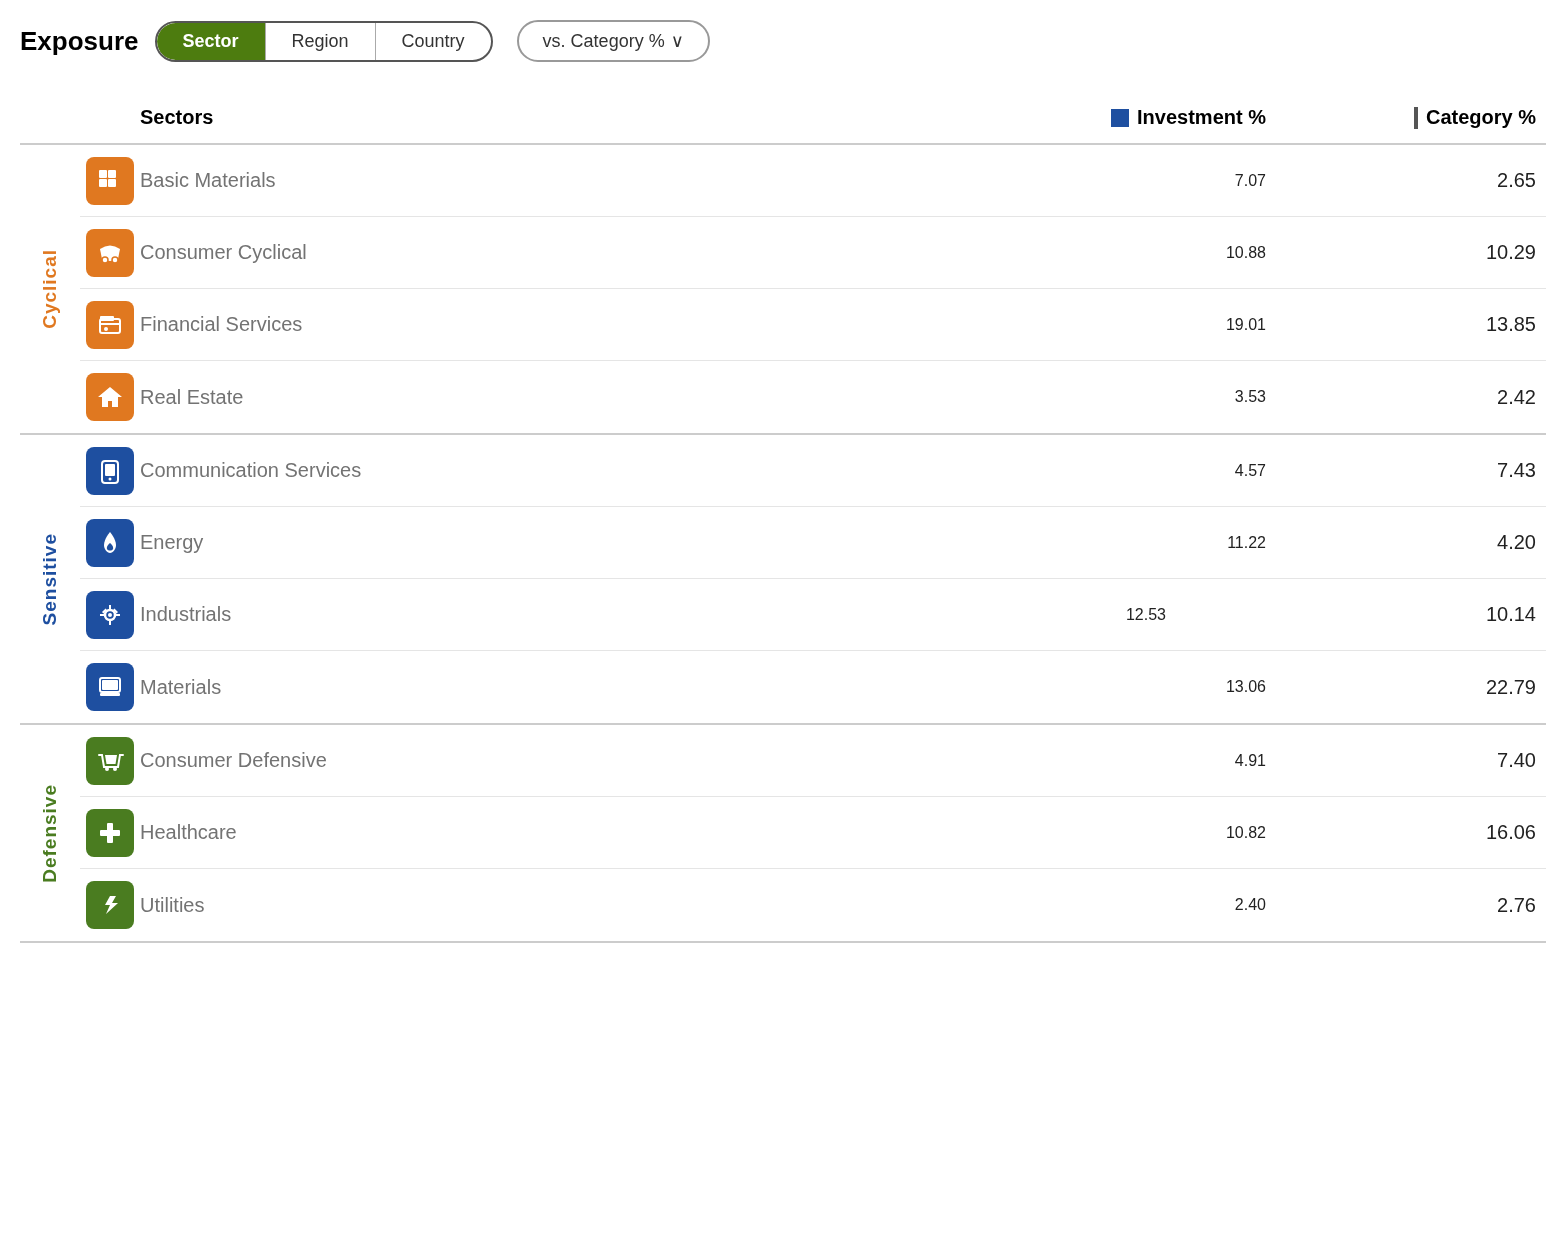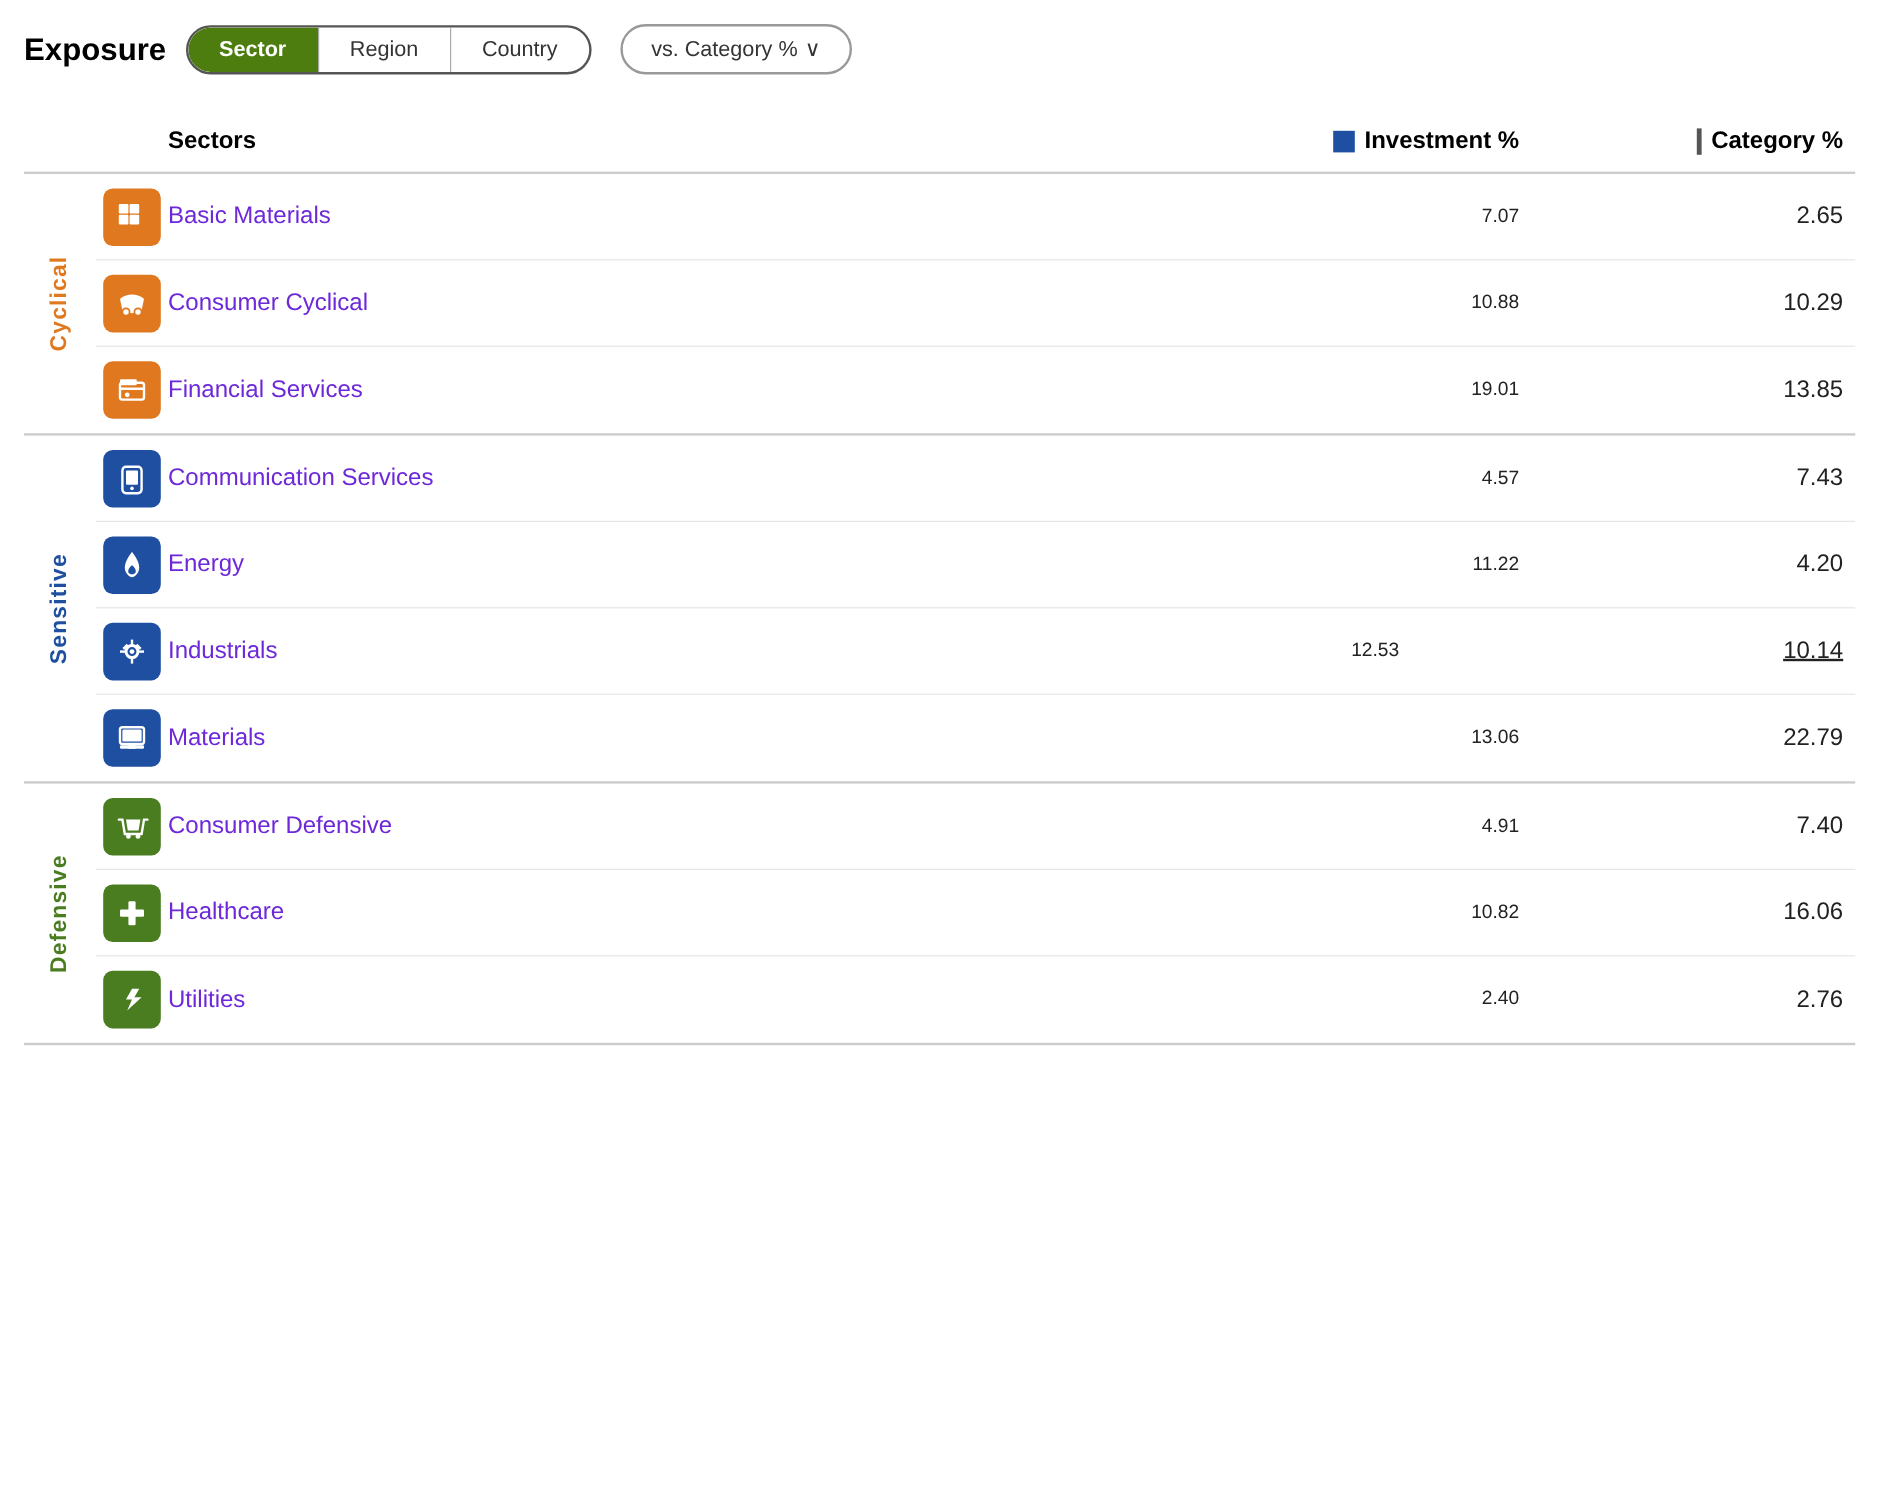--- a/index.html
+++ b/index.html
@@ -101,21 +101,21 @@
       flex-shrink: 0;
       font-size: 22px;
       color: #fff;
     }
     .icon-orange { background: #e07820; }
     .icon-blue { background: #1e4fa0; }
     .icon-green { background: #4a7c20; }
 
     .sector-name {
       font-size: 20px;
-      color: #6d28d9;
+      color: #737373;
       font-weight: 400;
     }
     .investment-val {
       text-align: right;
       font-size: 16px;
       color: #222;
       padding-right: 20px;
     }
     .category-val {
       text-align: right;
@@ -244,20 +244,34 @@
             </svg>
           </div>
         </div>
         <div style="grid-column:2; display:flex; align-items:center;">
           <span class="sector-name">Financial Services</span>
         </div>
         <div style="grid-column:3;" class="investment-val">19.01</div>
         <div style="grid-column:4;" class="category-val">13.85</div>
       </div>
 
+      <div class="inner-row" style="border-bottom:none;">
+        <div style="grid-column:1; display:flex; align-items:center; justify-content:center;">
+          <div class="sector-icon icon-orange">
+            <svg width="28" height="28" viewBox="0 0 28 28" fill="white">
+              <polygon points="14,4 26,14 22,14 22,24 16,24 16,18 12,18 12,24 6,24 6,14 2,14"></polygon>
+            </svg>
+          </div>
+        </div>
+        <div style="grid-column:2; display:flex; align-items:center;">
+          <span class="sector-name">Real Estate</span>
+        </div>
+        <div style="grid-column:3;" class="investment-val">3.53</div>
+        <div style="grid-column:4;" class="category-val">2.42</div>
+      </div>
     </div>
   </div>
 
   <div class="combined-row">
     <div class="group-label-col">
       <span class="group-label sensitive">Sensitive</span>
     </div>
     <div class="group-rows-col">
 
       <div class="inner-row">
@@ -305,21 +319,21 @@
               <rect x="19" y="13" width="5" height="2"></rect>
               <rect x="7.5" y="7.5" width="2" height="5" transform="rotate(45 8.5 10)"></rect>
               <rect x="18.5" y="7.5" width="2" height="5" transform="rotate(-45 19.5 10)"></rect>
             </svg>
           </div>
         </div>
         <div style="grid-column:2; display:flex; align-items:center;">
           <span class="sector-name">Industrials</span>
         </div>
         <div style="grid-column:3;text-align:center;" class="investment-val">12.53</div>
-        <div style="grid-column:4;text-decoration:underline;" class="category-val">10.14</div>
+        <div style="grid-column:4;" class="category-val">10.14</div>
       </div>
 
       <div class="inner-row" style="border-bottom:none;">
         <div style="grid-column:1; display:flex; align-items:center; justify-content:center;">
           <div class="sector-icon icon-blue">
             <svg width="28" height="28" viewBox="0 0 28 28" fill="white">
               <rect x="4" y="5" width="20" height="14" rx="2" fill="none" stroke="white" stroke-width="2"></rect>
               <rect x="6" y="7" width="16" height="10" rx="1"></rect>
               <rect x="4" y="20" width="20" height="3" rx="1"></rect>
               <rect x="11" y="19" width="6" height="4"></rect>

